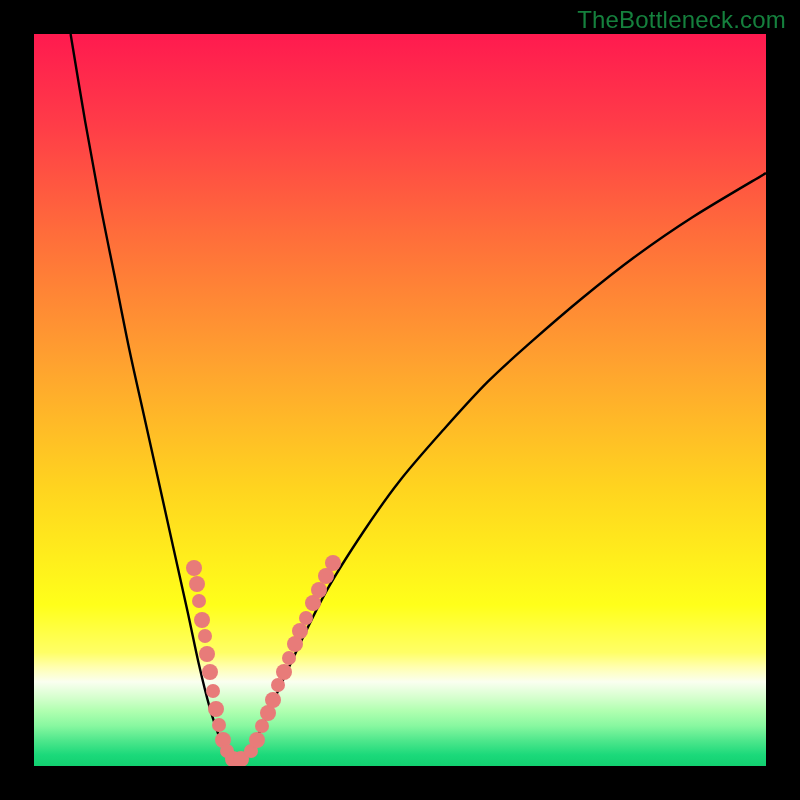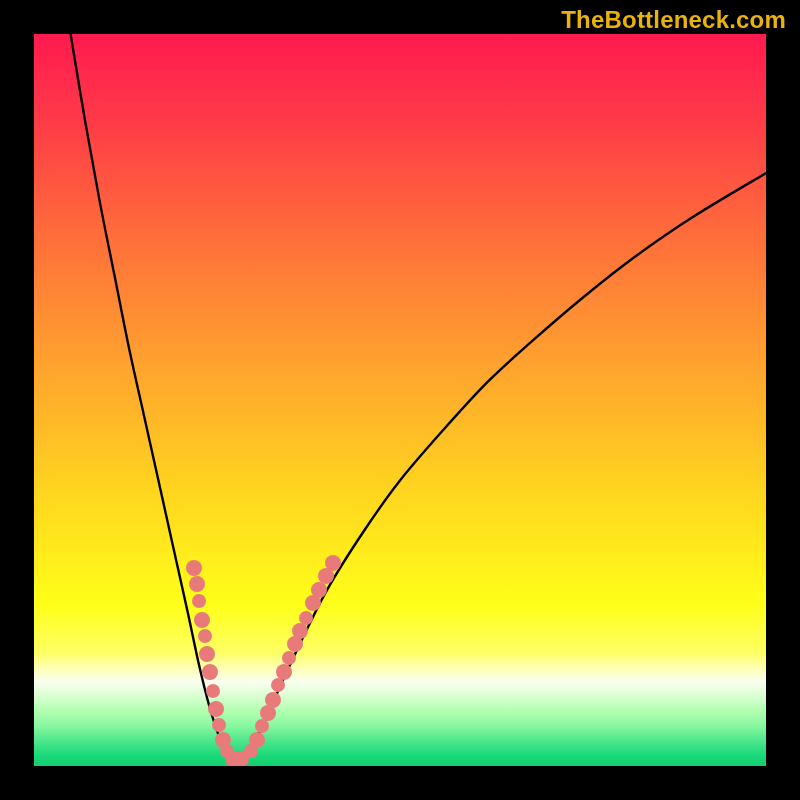--- a/index.html
+++ b/index.html
@@ -34,24 +34,24 @@
   .curve-svg {
     position: absolute;
     inset: 0;
     width: 732px;
     height: 732px;
   }
   .watermark {
     position: absolute;
     top: 6px;
     right: 14px;
-    color: #eab308;
+    color: #15803d;
     font-size: 24px;
     letter-spacing: 0.2px;
-    font-weight: 700;
+    font-weight: 400;
   }
   .dot {
     position: absolute;
     border-radius: 50%;
     transform: translate(-50%, -50%);
   }
 </style>
 </head>
 <body>
 

